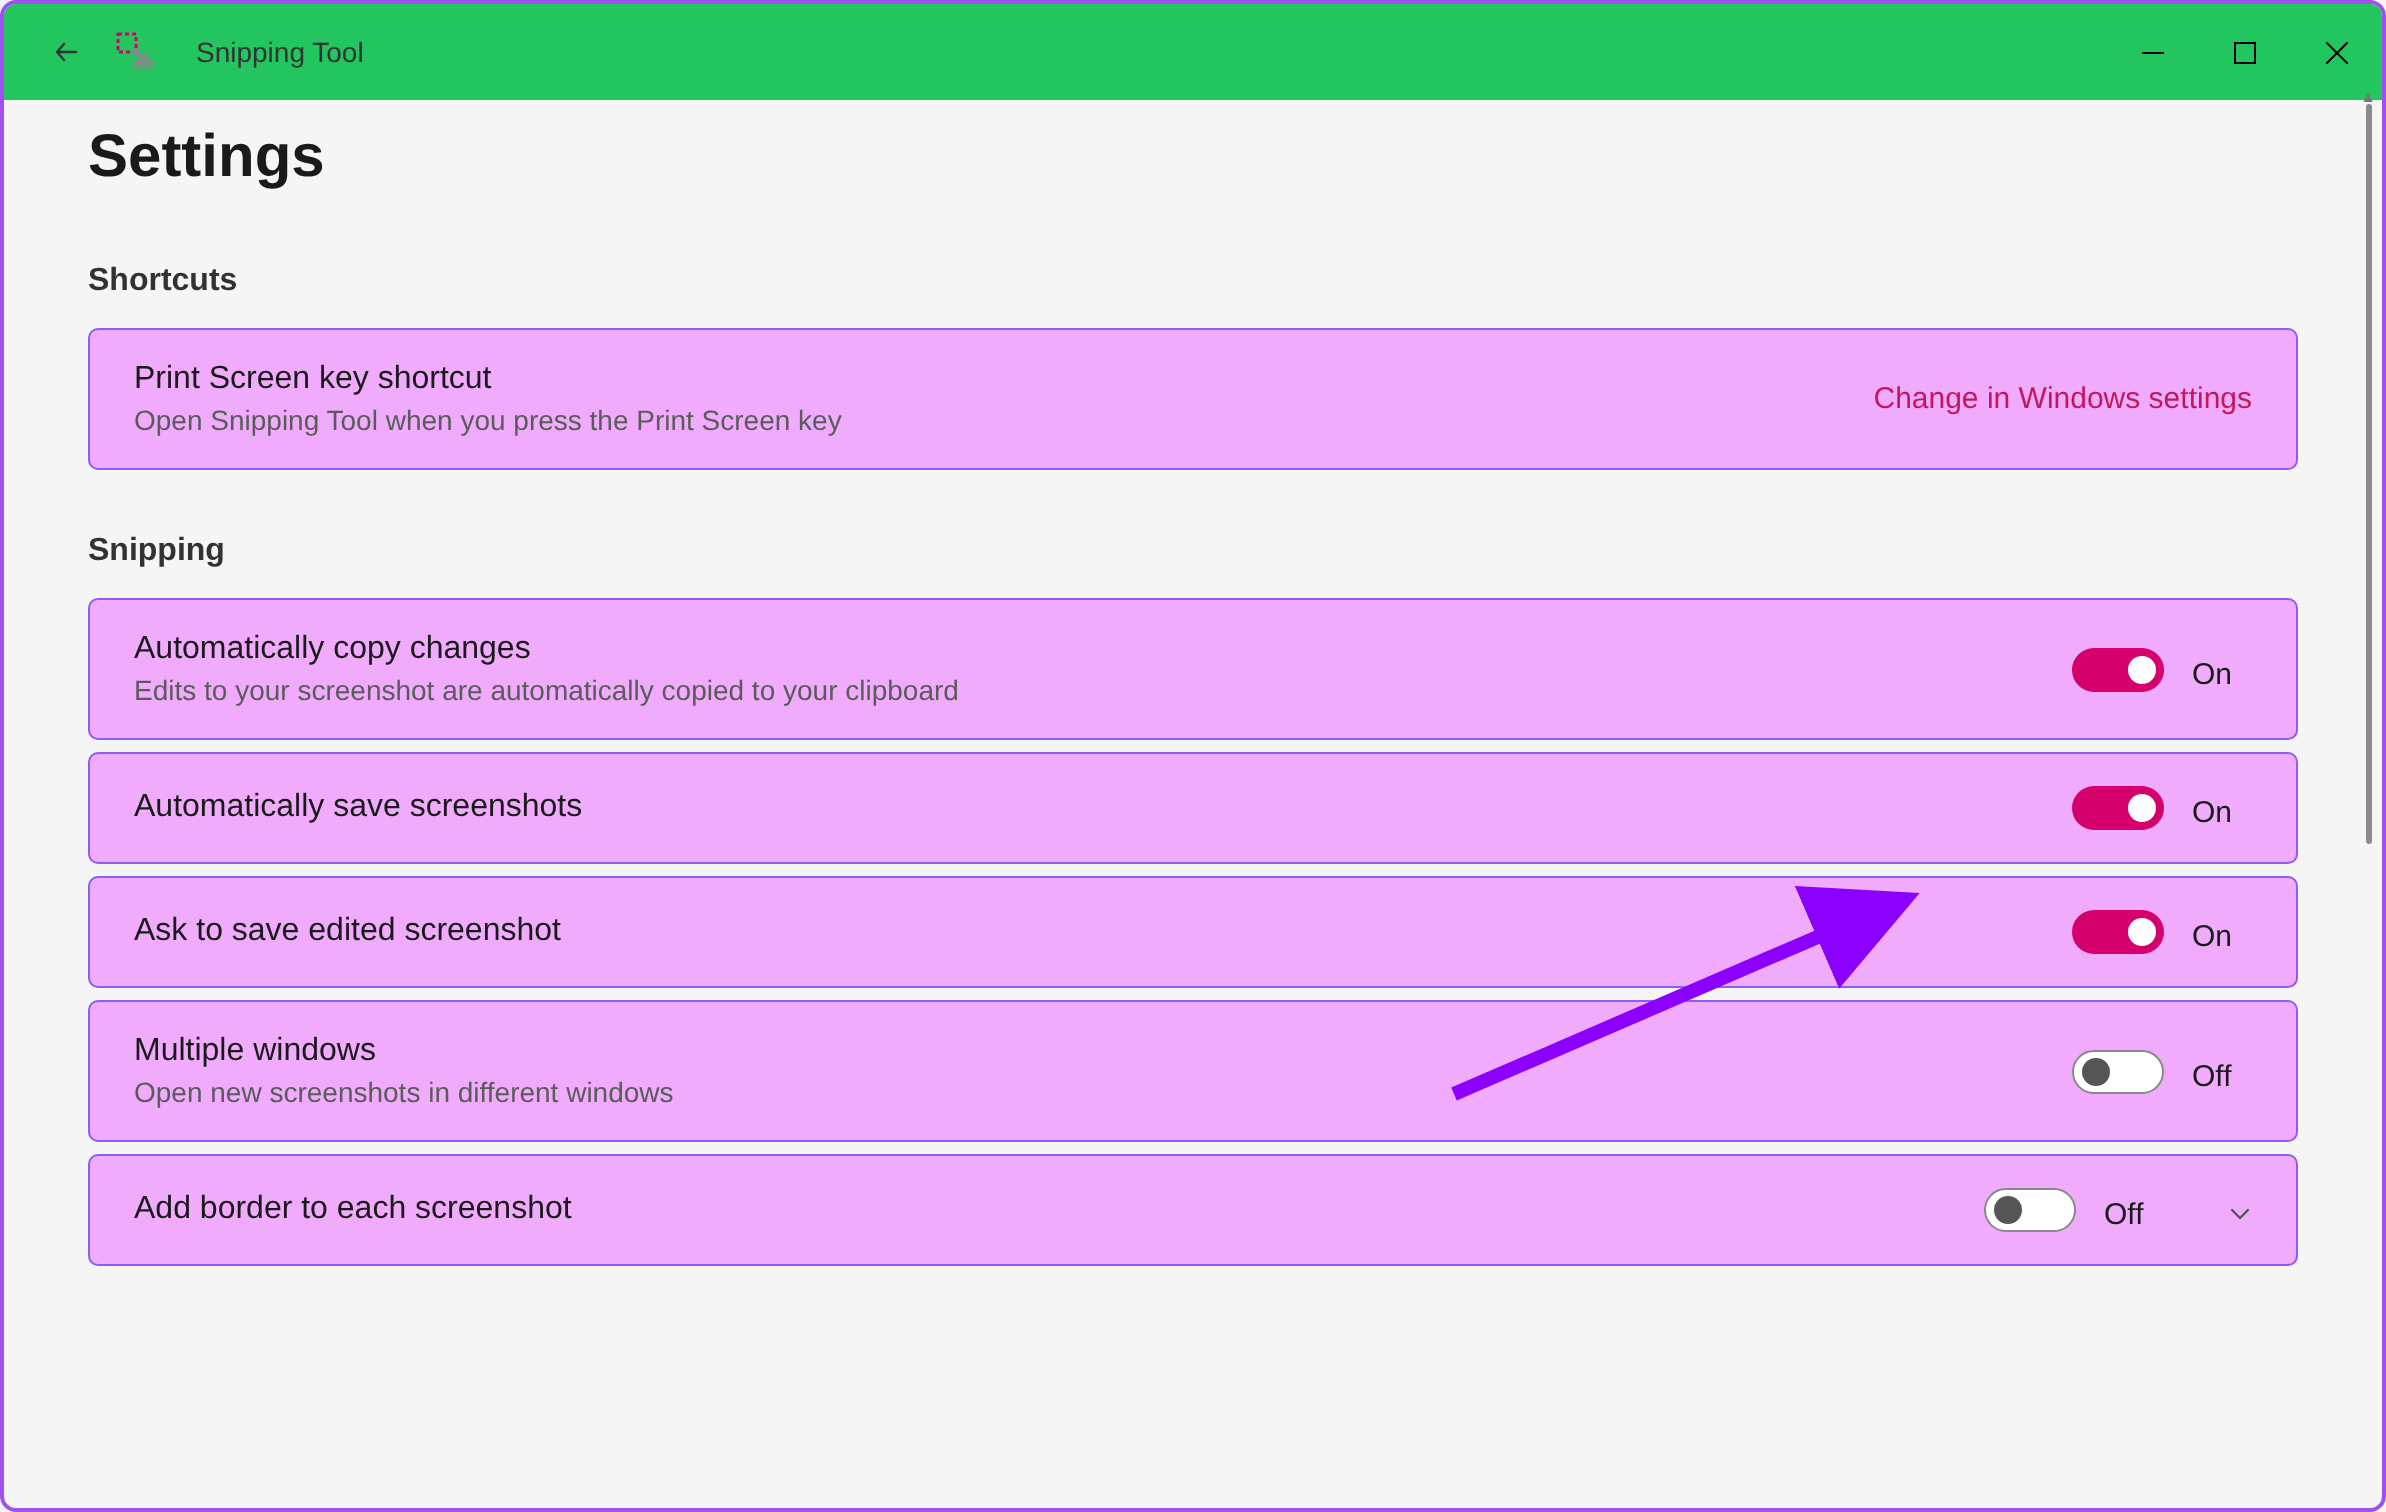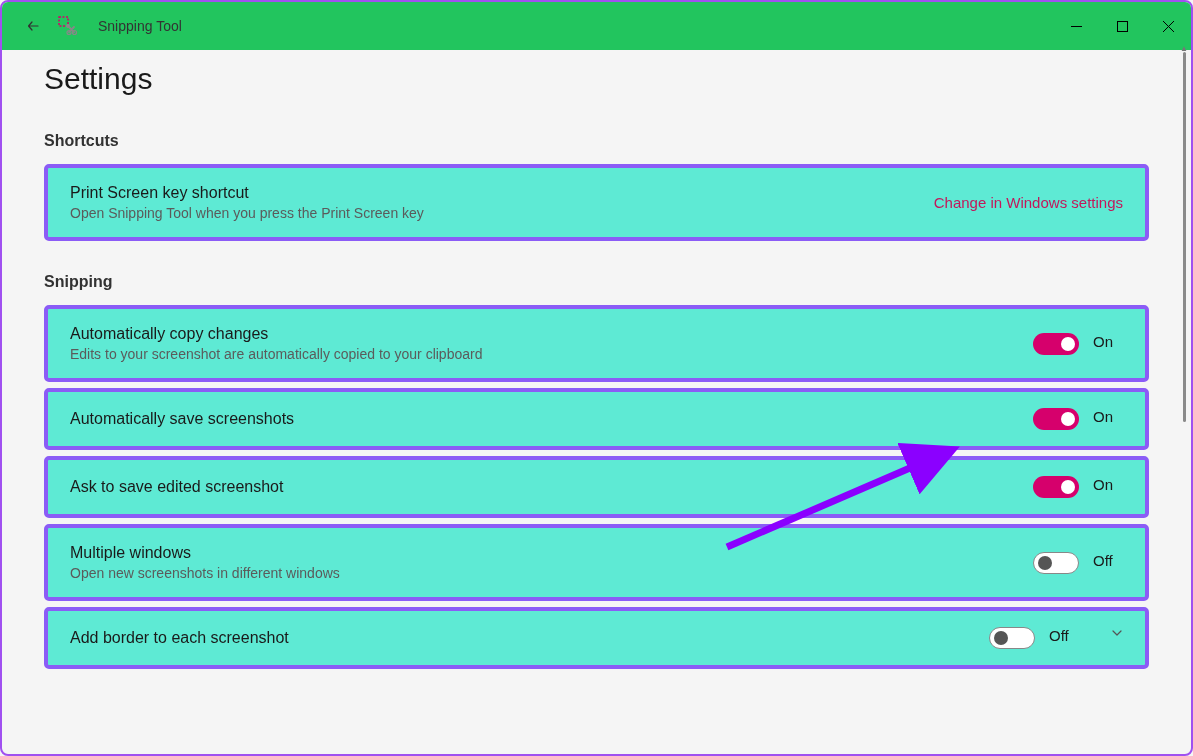--- a/index.html
+++ b/index.html
@@ -67,33 +67,33 @@
       justify-content: center;
       cursor: pointer;
     }
     .content {
       padding: 12px 42px 0 42px;
       height: calc(100% - 48px);
       overflow-y: auto;
     }
     .page-title {
       font-size: 30px;
-      font-weight: 400;
+      font-weight: 700;
       color: #1a1a1a;
       margin-bottom: 36px;
     }
     .section-title {
       font-size: 16px;
       font-weight: 700;
       color: #323232;
       margin-bottom: 14px;
     }
     .card {
-      background: #5eead4;
-      border: 4px solid #8b5cf6;
+      background: #f0abfc;
+      border: 1px solid #8b5cf6;
       border-radius: 5px;
       padding: 16px 22px;
       margin-bottom: 6px;
       display: flex;
       align-items: center;
       justify-content: space-between;
     }
     .card-text {
       flex: 1;
     }
@@ -115,21 +115,21 @@
       color: #c2185b;
       font-size: 15px;
       cursor: pointer;
       font-weight: 400;
     }
     .section-gap {
       margin-top: 32px;
     }
     .toggle-container {
       display: flex;
-      align-items: flex-start;
+      align-items: flex-end;
       gap: 14px;
     }
     .toggle {
       width: 46px;
       height: 22px;
       border-radius: 11px;
       position: relative;
       cursor: pointer;
     }
     .toggle.on {

